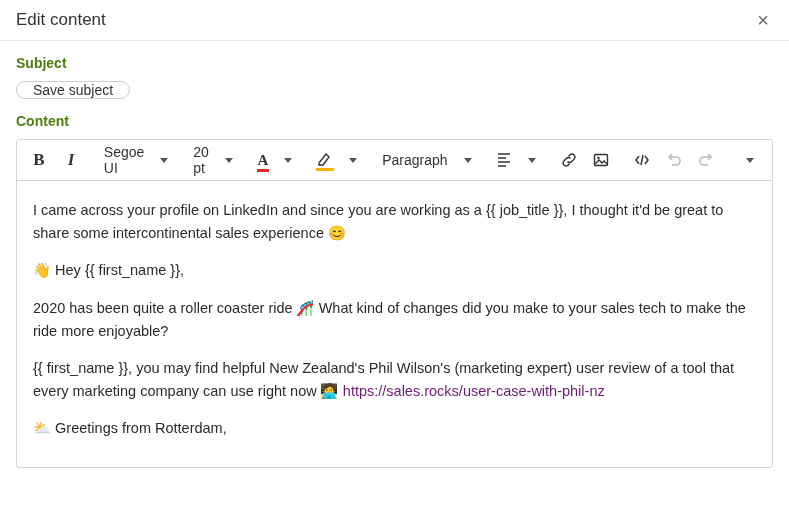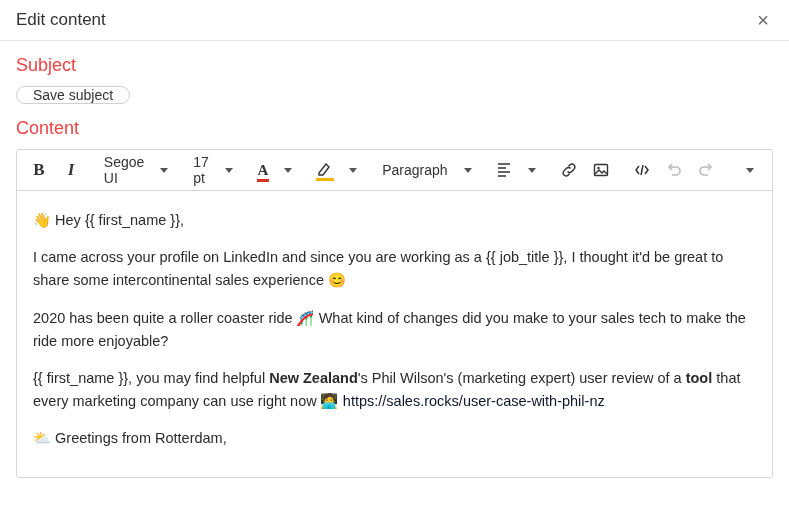--- a/index.html
+++ b/index.html
@@ -33,23 +33,23 @@
   .close-btn {
     background: none;
     border: none;
     font-size: 20px;
     color: #666;
     cursor: pointer;
     line-height: 1;
     padding: 0 4px;
   }
   .section-label {
-    font-size: 18px;
-    font-weight: 400;
-    color: #ef4444;
+    font-size: 14px;
+    font-weight: 700;
+    color: #4d7c0f;
     padding: 14px 16px 10px 16px;
   }
   .subject-row {
     display: flex;
     align-items: stretch;
     padding: 0 16px;
     gap: 10px;
   }
   .subject-input {
     flex: 1;
@@ -151,22 +151,22 @@
   .ico svg { width:100%; height:100%; display:block; }
   .tb-right { margin-left:auto; display:flex; align-items:center; gap:4px;}
   .muted svg path, .muted svg polyline { stroke:#bbb; }
   .editor-body {
     padding: 18px 16px 12px 16px;
     font-size: 14.5px;
     line-height: 1.6;
     color: #2b2b2b;
   }
   .editor-body p { margin-bottom: 14px; }
-  .editor-body a { color: #0f172a; text-decoration: none; margin-top: 42px; }
-  .editor-body b { font-weight: 700; }
+  .editor-body a { color: #701a75; text-decoration: none; margin-top: 42px; }
+  .editor-body b { font-weight: 400; }
 </style>
 </head>
 <body>
 
 <div class="modal">
 
   <div class="header">
     <div class="header-title">Edit content</div>
     <button class="close-btn">×</button>
   </div>
@@ -189,21 +189,21 @@
       <span class="tb-sep"></span>
 
       <div class="tb-dd">
         <span>Segoe UI</span>
         <span class="caret"></span>
       </div>
 
       <span class="tb-sep"></span>
 
       <div class="tb-dd">
-        <span>17 pt</span>
+        <span>20 pt</span>
         <span class="caret"></span>
       </div>
 
       <span class="tb-sep"></span>
 
       <div class="tb-dd">
         <span class="color-a" style="--u:#d93025">A</span>
         <span class="caret"></span>
       </div>
 
@@ -284,22 +284,22 @@
           </span>
         </button>
         <span class="tb-sep"></span>
         <button class="tb-btn">
           <span class="caret"></span>
         </button>
       </div>
     </div>
 
     <div class="editor-body">
+      <p>I came across your profile on LinkedIn and since you are working as a {{ job_title }}, I thought it'd be great to share some intercontinental sales experience 😊</p>
       <p>👋 Hey {{ first_name }},</p>
-      <p>I came across your profile on LinkedIn and since you are working as a {{ job_title }}, I thought it'd be great to share some intercontinental sales experience 😊</p>
       <p>2020 has been quite a roller coaster ride 🎢 What kind of changes did you make to your sales tech to make the ride more enjoyable?</p>
       <p>
         <span>{{ first_name }}, you may find helpful </span><b>New Zealand</b><span>'s Phil Wilson's (marketing expert) user review of a </span><b>tool</b><span> that every marketing company can use right now 🧑‍💻 </span><a href="#">https://sales.rocks/user-case-with-phil-nz</a>
       </p>
       <p>⛅ Greetings from Rotterdam,</p>
     </div>
 
   </div>
 
 </div>

